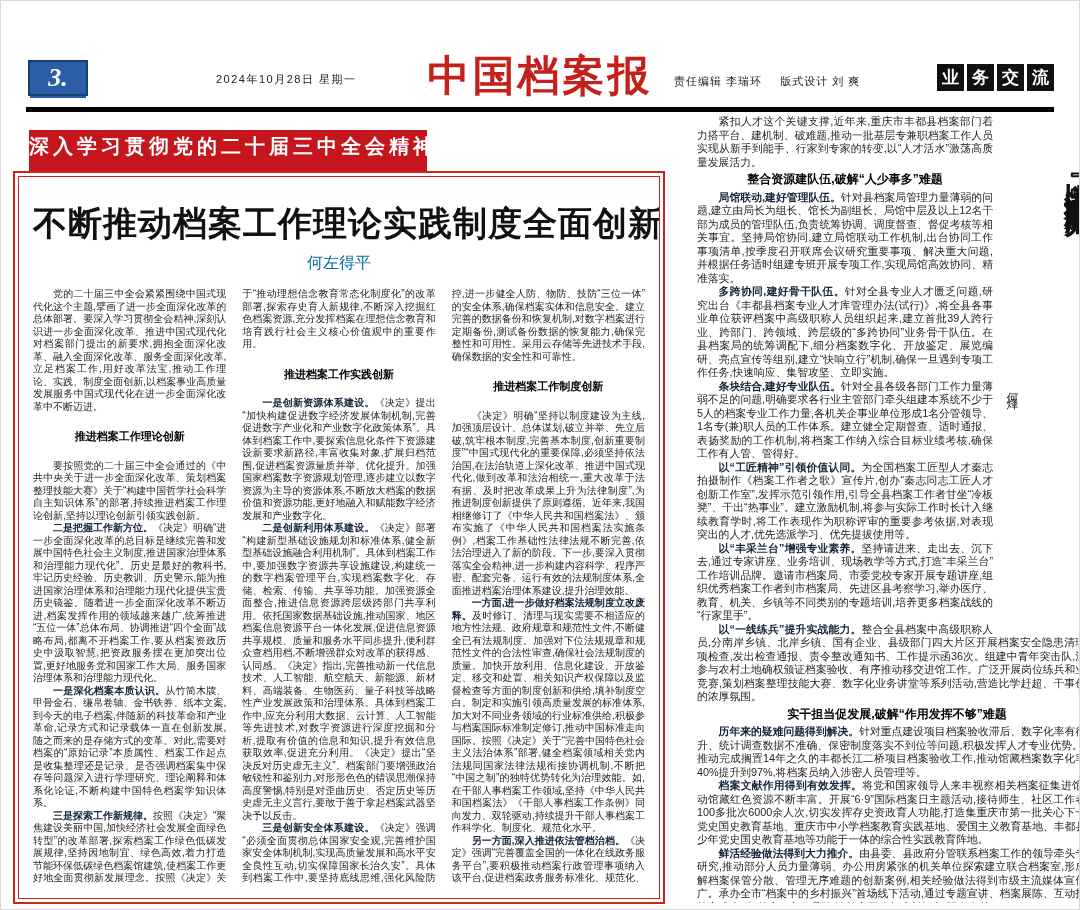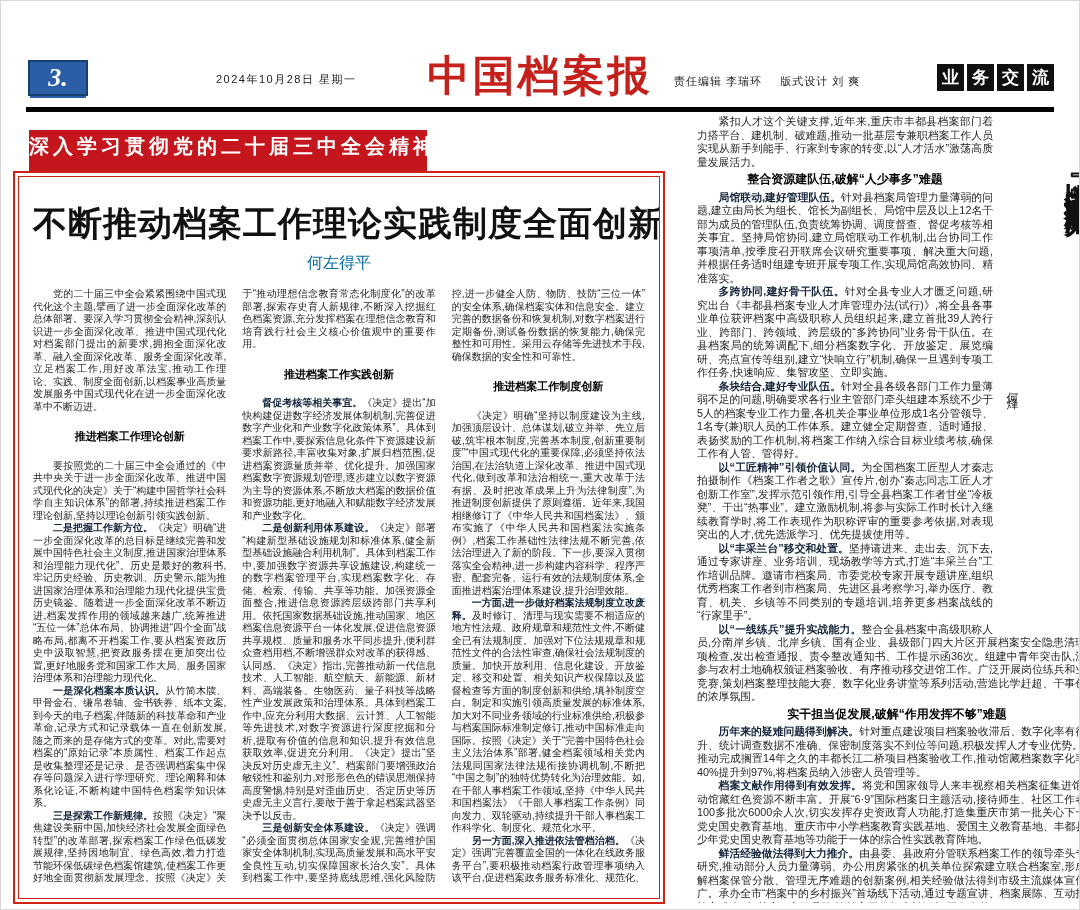--- a/index.html
+++ b/index.html
@@ -115,26 +115,26 @@
 
   <div class="banner">深入学习贯彻党的二十届三中全会精神</div>
 
   <div class="article-box">
     <div class="article-box-inner">
       <h1 class="main-title">不断推动档案工作理论实践制度全面创新</h1>
       <div class="main-author">何左得平</div>
       <div class="columns">
           <p>党的二十届三中全会紧紧围绕中国式现代化这个主题,擘画了进一步全面深化改革的总体部署。要深入学习贯彻全会精神,深刻认识进一步全面深化改革、推进中国式现代化对档案部门提出的新要求,拥抱全面深化改革、融入全面深化改革、服务全面深化改革,立足档案工作,用好改革法宝,推动工作理论、实践、制度全面创新,以档案事业高质量发展服务中国式现代化在进一步全面深化改革中不断迈进。</p>
           <div class="col-head">推进档案工作理论创新</div>
-          <p>要按照党的二十届三中全会通过的《中共中央关于进一步全面深化改革、推进中国式现代化的决定》关于“构建中国哲学社会科学自主知识体系”的部署,持续推进档案工作理论创新,坚持以理论创新引领实践创新。</p>
+          <p>要按照党的二十届三中全会通过的《中共中央关于进一步全面深化改革、策划档案整理技能大赛》关于“构建中国哲学社会科学自主知识体系”的部署,持续推进档案工作理论创新,坚持以理论创新引领实践创新。</p>
           <p><span class="lead">二是把握工作新方位。</span>《决定》明确“进一步全面深化改革的总目标是继续完善和发展中国特色社会主义制度,推进国家治理体系和治理能力现代化”。历史是最好的教科书,牢记历史经验、历史教训、历史警示,能为推进国家治理体系和治理能力现代化提供宝贵历史镜鉴。随着进一步全面深化改革不断迈进,档案发挥作用的领域越来越广,统筹推进“五位一体”总体布局、协调推进“四个全面”战略布局,都离不开档案工作,要从档案资政历史中汲取智慧,把资政服务摆在更加突出位置,更好地服务党和国家工作大局、服务国家治理体系和治理能力现代化。</p>
           <p><span class="lead">一是深化档案本质认识。</span>从竹简木牍、甲骨金石、缣帛卷轴、金书铁券、纸本文案,到今天的电子档案,伴随新的科技革命和产业革命,记录方式和记录载体一直在创新发展,随之而来的是存储方式的变革。对此,需要对档案的“原始记录”本质属性、档案工作起点是收集整理还是记录、是否强调档案集中保存等问题深入进行学理研究、理论阐释和体系化论证,不断构建中国特色档案学知识体系。</p>
           <p><span class="lead">三是探索工作新规律。</span>按照《决定》“聚焦建设美丽中国,加快经济社会发展全面绿色转型”的改革部署,探索档案工作绿色低碳发展规律,坚持因地制宜、绿色高效,着力打造节能环保低碳绿色档案馆建筑,使档案工作更好地全面贯彻新发展理念。按照《决定》关于“推动理想信念教育常态化制度化”的改革部署,探索存史育人新规律,不断深入挖掘红色档案资源,充分发挥档案在理想信念教育和培育践行社会主义核心价值观中的重要作用。</p>
           <div class="col-head">推进档案工作实践创新</div>
-          <p><span class="lead">督促考核等相关事宜。</span>《决定》提出“加快构建促进数字经济发展体制机制,完善促进数字产业化和产业数字化政策体系”。具体到档案工作中,要探索信息化条件下资源建设新要求新路径,丰富收集对象,扩展归档范围,促进档案资源量质并举、优化提升。加强国家档案数字资源规划管理,逐步建立以数字资源为主导的资源体系,不断放大档案的数据价值和资源功能,更好地融入和赋能数字经济发展和产业数字化。</p>
+          <p><span class="lead">一是创新资源体系建设。</span>《决定》提出“加快构建促进数字经济发展体制机制,完善促进数字产业化和产业数字化政策体系”。具体到档案工作中,要探索信息化条件下资源建设新要求新路径,丰富收集对象,扩展归档范围,促进档案资源量质并举、优化提升。加强国家档案数字资源规划管理,逐步建立以数字资源为主导的资源体系,不断放大档案的数据价值和资源功能,更好地融入和赋能数字经济发展和产业数字化。</p>
           <p><span class="lead">二是创新利用体系建设。</span>《决定》部署“构建新型基础设施规划和标准体系,健全新型基础设施融合利用机制”。具体到档案工作中,要加强数字资源共享设施建设,构建统一的数字档案管理平台,实现档案数字化、存储、检索、传输、共享等功能。加强资源全面整合,推进信息资源跨层级跨部门共享利用。依托国家数据基础设施,推动国家、地区档案信息资源平台一体化发展,促进信息资源共享规模、质量和服务水平同步提升,便利群众查档用档,不断增强群众对改革的获得感、认同感。《决定》指出,完善推动新一代信息技术、人工智能、航空航天、新能源、新材料、高端装备、生物医药、量子科技等战略性产业发展政策和治理体系。具体到档案工作中,应充分利用大数据、云计算、人工智能等先进技术,对数字资源进行深度挖掘和分析,提取有价值的信息和知识,提升有效信息获取效率,促进充分利用。《决定》提出“坚决反对历史虚无主义”。档案部门要增强政治敏锐性和鉴别力,对形形色色的错误思潮保持高度警惕,特别是对歪曲历史、否定历史等历史虚无主义言行,要敢于善于拿起档案武器坚决予以反击。</p>
           <p><span class="lead">三是创新安全体系建设。</span>《决定》强调“必须全面贯彻总体国家安全观,完善维护国家安全体制机制,实现高质量发展和高水平安全良性互动,切实保障国家长治久安”。具体到档案工作中,要坚持底线思维,强化风险防控,进一步健全人防、物防、技防“三位一体”的安全体系,确保档案实体和信息安全。建立完善的数据备份和恢复机制,对数字档案进行定期备份,测试备份数据的恢复能力,确保完整性和可用性。采用云存储等先进技术手段,确保数据的安全性和可靠性。</p>
           <div class="col-head">推进档案工作制度创新</div>
           <p>《决定》明确“坚持以制度建设为主线,加强顶层设计、总体谋划,破立并举、先立后破,筑牢根本制度,完善基本制度,创新重要制度”“中国式现代化的重要保障,必须坚持依法治国,在法治轨道上深化改革、推进中国式现代化,做到改革和法治相统一,重大改革于法有据、及时把改革成果上升为法律制度”,为推进制度创新提供了原则遵循。近年来,我国相继修订了《中华人民共和国档案法》、颁布实施了《中华人民共和国档案法实施条例》,档案工作基础性法律法规不断完善,依法治理进入了新的阶段。下一步,要深入贯彻落实全会精神,进一步构建内容科学、程序严密、配套完备、运行有效的法规制度体系,全面推进档案治理体系建设,提升治理效能。</p>
           <p><span class="lead">一方面,进一步做好档案法规制度立改废释。</span>及时修订、清理与现实需要不相适应的地方性法规、政府规章和规范性文件,不断健全已有法规制度。加强对下位法规规章和规范性文件的合法性审查,确保社会法规制度的质量。加快开放利用、信息化建设、开放鉴定、移交和处置、相关知识产权保障以及监督检查等方面的制度创新和供给,填补制度空白。制定和实施引领高质量发展的标准体系,加大对不同业务领域的行业标准供给,积极参与档案国际标准制定修订,推动中国标准走向国际。按照《决定》关于“完善中国特色社会主义法治体系”部署,健全档案领域相关党内法规同国家法律法规衔接协调机制,不断把“中国之制”的独特优势转化为治理效能。如,在干部人事档案工作领域,坚持《中华人民共和国档案法》《干部人事档案工作条例》同向发力、双轮驱动,持续提升干部人事档案工作科学化、制度化、规范化水平。</p>
           <p><span class="lead">另一方面,深入推进依法管档治档。</span>《决定》强调“完善覆盖全国的一体化在线政务服务平台”,要积极推动档案行政管理事项纳入该平台,促进档案政务服务标准化、规范化、便利化。面对机构改革后的新情况,按照《决定》关于“完善基层综合执法体制机制”的改革部署,创新整合基层执法力量,破解基层档案主管部门行政执法力量不足的难题,实现对档案馆和机关、团体、企业事业单位以及其他组织档案工作监督检查全覆盖,完善行政处罚等领域行政裁量权基准制度,强化行政执法监督,不断推动档案事业在法治轨道上高质量发展。</p>
         </div>
     </div>
   </div>
 
@@ -143,21 +143,21 @@
       <div class="vtitle">以人才『活水』激荡发展活力</div>
       <div class="vauthor">何烽</div>
     </div>
     <div class="side-body">
         <p>紧扣人才这个关键支撑,近年来,重庆市丰都县档案部门着力搭平台、建机制、破难题,推动一批基层专兼职档案工作人员实现从新手到能手、行家到专家的转变,以“人才活水”激荡高质量发展活力。</p>
         <div class="side-head">整合资源建队伍,破解“人少事多”难题</div>
         <p><span class="lead">局馆联动,建好管理队伍。</span>针对县档案局管理力量薄弱的问题,建立由局长为组长、馆长为副组长、局馆中层及以上12名干部为成员的管理队伍,负责统筹协调、调度督查、督促考核等相关事宜。坚持局馆协同,建立局馆联动工作机制,出台协同工作事项清单,按季度召开联席会议研究重要事项、解决重大问题,并根据任务适时组建专班开展专项工作,实现局馆高效协同、精准落实。</p>
         <p><span class="lead">多跨协同,建好骨干队伍。</span>针对全县专业人才匮乏问题,研究出台《丰都县档案专业人才库管理办法(试行)》,将全县各事业单位获评档案中高级职称人员组织起来,建立首批39人跨行业、跨部门、跨领域、跨层级的“多跨协同”业务骨干队伍。在县档案局的统筹调配下,细分档案数字化、开放鉴定、展览编研、亮点宣传等组别,建立“快响立行”机制,确保一旦遇到专项工作任务,快速响应、集智攻坚、立即实施。</p>
         <p><span class="lead">条块结合,建好专业队伍。</span>针对全县各级各部门工作力量薄弱不足的问题,明确要求各行业主管部门牵头组建本系统不少于5人的档案专业工作力量,各机关企事业单位形成1名分管领导、1名专(兼)职人员的工作体系。建立健全定期督查、适时通报、表扬奖励的工作机制,将档案工作纳入综合目标业绩考核,确保工作有人管、管得好。</p>
         <p><span class="lead">以“工匠精神”引领价值认同。</span>为全国档案工匠型人才秦志拍摄制作《档案工作者之歌》宣传片,创办“秦志同志工匠人才创新工作室”,发挥示范引领作用,引导全县档案工作者甘坐“冷板凳”、干出“热事业”。建立激励机制,将参与实际工作时长计入继续教育学时,将工作表现作为职称评审的重要参考依据,对表现突出的人才,优先选派学习、优先提拔使用等。</p>
-        <p><span class="lead">以“丰采兰台”移交和处置。</span>坚持请进来、走出去、沉下去,通过专家讲座、业务培训、现场教学等方式,打造“丰采兰台”工作培训品牌。邀请市档案局、市委党校专家开展专题讲座,组织优秀档案工作者到市档案局、先进区县考察学习,举办医疗、教育、机关、乡镇等不同类别的专题培训,培养更多档案战线的“行家里手”。</p>
+        <p><span class="lead">以“丰采兰台”增强专业素养。</span>坚持请进来、走出去、沉下去,通过专家讲座、业务培训、现场教学等方式,打造“丰采兰台”工作培训品牌。邀请市档案局、市委党校专家开展专题讲座,组织优秀档案工作者到市档案局、先进区县考察学习,举办医疗、教育、机关、乡镇等不同类别的专题培训,培养更多档案战线的“行家里手”。</p>
         <p><span class="lead">以“一线练兵”提升实战能力。</span>整合全县档案中高级职称人员,分南岸乡镇、北岸乡镇、国有企业、县级部门四大片区开展档案安全隐患清理专项检查,发出检查通报、责令整改通知书、工作提示函36次。组建中青年突击队,深度参与农村土地确权颁证档案验收、有序推动移交进馆工作。广泛开展岗位练兵和业务竞赛,策划档案整理技能大赛、数字化业务讲堂等系列活动,营造比学赶超、干事创业的浓厚氛围。</p>
         <div class="side-head">实干担当促发展,破解“作用发挥不够”难题</div>
         <p><span class="lead">历年来的疑难问题得到解决。</span>针对重点建设项目档案验收滞后、数字化率有待提升、统计调查数据不准确、保密制度落实不到位等问题,积极发挥人才专业优势。如,推动完成搁置14年之久的丰都长江二桥项目档案验收工作,推动馆藏档案数字化率从40%提升到97%,将档案员纳入涉密人员管理等。</p>
         <p><span class="lead">档案文献作用得到有效发挥。</span>将党和国家领导人来丰视察相关档案征集进馆,推动馆藏红色资源不断丰富。开展“6·9”国际档案日主题活动,接待师生、社区工作者等100多批次6000余人次,切实发挥存史资政育人功能,打造集重庆市第一批关心下一代党史国史教育基地、重庆市中小学档案教育实践基地、爱国主义教育基地、丰都县青少年党史国史教育基地等功能于一体的综合性实践教育阵地。</p>
         <p><span class="lead">鲜活经验做法得到大力推介。</span>由县委、县政府分管联系档案工作的领导牵头专题研究,推动部分人员力量薄弱、办公用房紧张的机关单位探索建立联合档案室,形成破解档案保管分散、管理无序难题的创新案例,相关经验做法得到市级主流媒体宣传推广。承办全市“档案中的乡村振兴”首场线下活动,通过专题宣讲、档案展陈、互动打卡等方式,打造“档案+”宣传品牌,让档案工作与乡村振兴“双向奔赴”。</p>
       </div>
   </div>
 
 </div>
 

